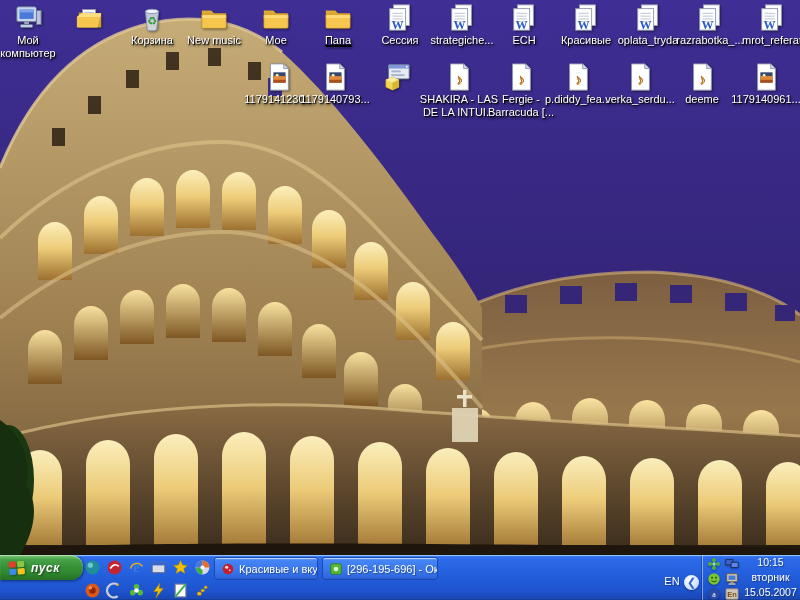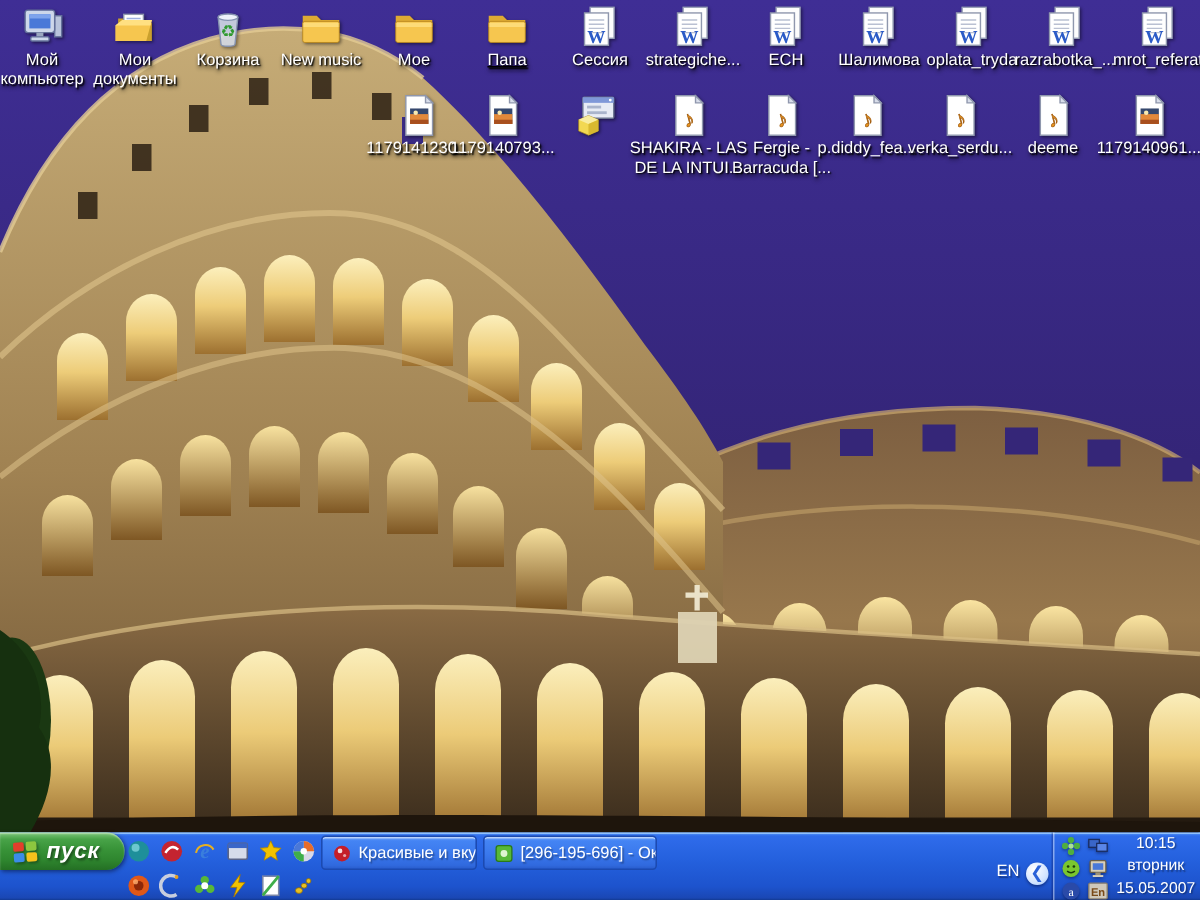--- a/index.html
+++ b/index.html
@@ -15,21 +15,21 @@
                      text-shadow:1px 1px 1px #000,1px 2px 3px rgba(0,0,0,.85);white-space:pre-line;}
   .desktop-icon .lbl.blue{color:#1d1dd8;text-shadow:0 0 3px rgba(255,255,255,.45),1px 1px 1px rgba(0,0,0,.25);}
   
   .taskbar{position:absolute;left:0;bottom:0;width:800px;height:45px;
            background:linear-gradient(#5a9cf8 0%,#2f6ceb 5%,#2460dd 42%,#1d53cd 80%,#1a47b4 97%,#123a93 100%);}
   .taskbar::before{content:"";position:absolute;top:0;left:0;right:0;height:1px;background:#8fc0fc;}
   .start{position:absolute;left:0;top:0;height:25px;width:83px;display:flex;align-items:center;gap:5px;
          padding-left:8px;box-sizing:border-box;border-radius:0 12px 12px 0;cursor:pointer;
          background:linear-gradient(#7ec97a 0%,#48a348 18%,#389338 45%,#2e852e 75%,#246f24 100%);
          box-shadow:1px 1px 3px rgba(0,0,20,.5), inset 0 1px 1px rgba(255,255,255,.45);}
-  .start .txt{color:#fff;font-size:15px;font-weight:bold;font-style:italic;
+  .start .txt{color:#fff;font-size:12px;font-weight:bold;font-style:italic;
               text-shadow:1px 1px 2px rgba(0,0,0,.55);letter-spacing:.5px;}
   .start .flag svg{width:18px;height:16px;display:block;filter:drop-shadow(1px 1px 1px rgba(0,0,0,.4));}
   .ql{position:absolute;width:17px;height:17px;cursor:pointer;}
   .ql svg{width:100%;height:100%;display:block;}
   .taskbtn{position:absolute;top:2px;height:23px;box-sizing:border-box;border:1px solid #1c4ab0;border-radius:3px;
            display:flex;align-items:center;gap:4px;padding:0 6px;cursor:pointer;overflow:hidden;
            background:linear-gradient(#74a7fa 0%,#4484f4 12%,#3a78ec 55%,#3069de 90%,#2a5ecd 100%);
            box-shadow:inset 0 1px 0 rgba(255,255,255,.5);}
   .taskbtn .tic{width:14px;height:14px;flex:0 0 auto;}
   .taskbtn .tic svg{width:14px;height:14px;display:block;}
@@ -193,22 +193,20 @@
         <span class="ic">
           <svg viewBox="0 0 32 32">
             <path d="M4,10 h9 l3,3 h12 v13 h-24 z" fill="#caa02e"></path>
             <rect x="8" y="7" width="14" height="13" fill="#fff" stroke="#8f97ad"></rect>
             <line x1="10" y1="10" x2="20" y2="10" stroke="#9fb0e0"></line>
             <line x1="10" y1="13" x2="20" y2="13" stroke="#9fb0e0"></line>
             <path d="M2,15 l5,-4 h21 l-4,15 h-22 z" fill="#f6c64f"></path>
             <path d="M2,15 l5,-4 h21 l-1,4 z" fill="#ffe082"></path>
           </svg>
         </span>
-        <div class="lbl">Мои
-документы</div>
       </div>
       <div class="desktop-icon" style="left: 106px; top: 3px;">
         <span class="ic">
           <svg viewBox="0 0 32 32">
             <path d="M9,9 c0,-2.4 14,-2.4 14,0 l-2,19 c0,2.2 -10,2.2 -10,0 z" fill="#dfe6f2" fill-opacity="0.85" stroke="#8593b0"></path>
             <ellipse cx="16" cy="9" rx="7" ry="2.3" fill="#eef2fa" stroke="#8593b0"></ellipse>
             <text x="16" y="23" font-size="12" text-anchor="middle" fill="#2f9a2f">♻</text>
           </svg>
         </span>
         <div class="lbl">Корзина</div>
@@ -293,21 +291,21 @@
           <svg viewBox="0 0 32 32">
             <rect x="9" y="2" width="17" height="22" fill="#fdfdfd" stroke="#9aa2b8"></rect>
             <rect x="5" y="6" width="17" height="23" fill="#ffffff" stroke="#8f97ad"></rect>
             <line x1="8" y1="11" x2="19" y2="11" stroke="#b9c0d2"></line>
             <line x1="8" y1="14" x2="19" y2="14" stroke="#b9c0d2"></line>
             <line x1="8" y1="17" x2="19" y2="17" stroke="#b9c0d2"></line>
             <line x1="8" y1="20" x2="19" y2="20" stroke="#b9c0d2"></line>
             <text x="13.5" y="27.5" font-size="13" font-weight="bold" fill="#2b5bc7" text-anchor="middle" font-family="Liberation Serif,serif">W</text>
           </svg>
         </span>
-        <div class="lbl">Шалимова</div>
+        <div class="lbl">Красивые</div>
       </div>
       <div class="desktop-icon" style="left: 602px; top: 3px;">
         <span class="ic">
           <svg viewBox="0 0 32 32">
             <rect x="9" y="2" width="17" height="22" fill="#fdfdfd" stroke="#9aa2b8"></rect>
             <rect x="5" y="6" width="17" height="23" fill="#ffffff" stroke="#8f97ad"></rect>
             <line x1="8" y1="11" x2="19" y2="11" stroke="#b9c0d2"></line>
             <line x1="8" y1="14" x2="19" y2="14" stroke="#b9c0d2"></line>
             <line x1="8" y1="17" x2="19" y2="17" stroke="#b9c0d2"></line>
             <line x1="8" y1="20" x2="19" y2="20" stroke="#b9c0d2"></line>

